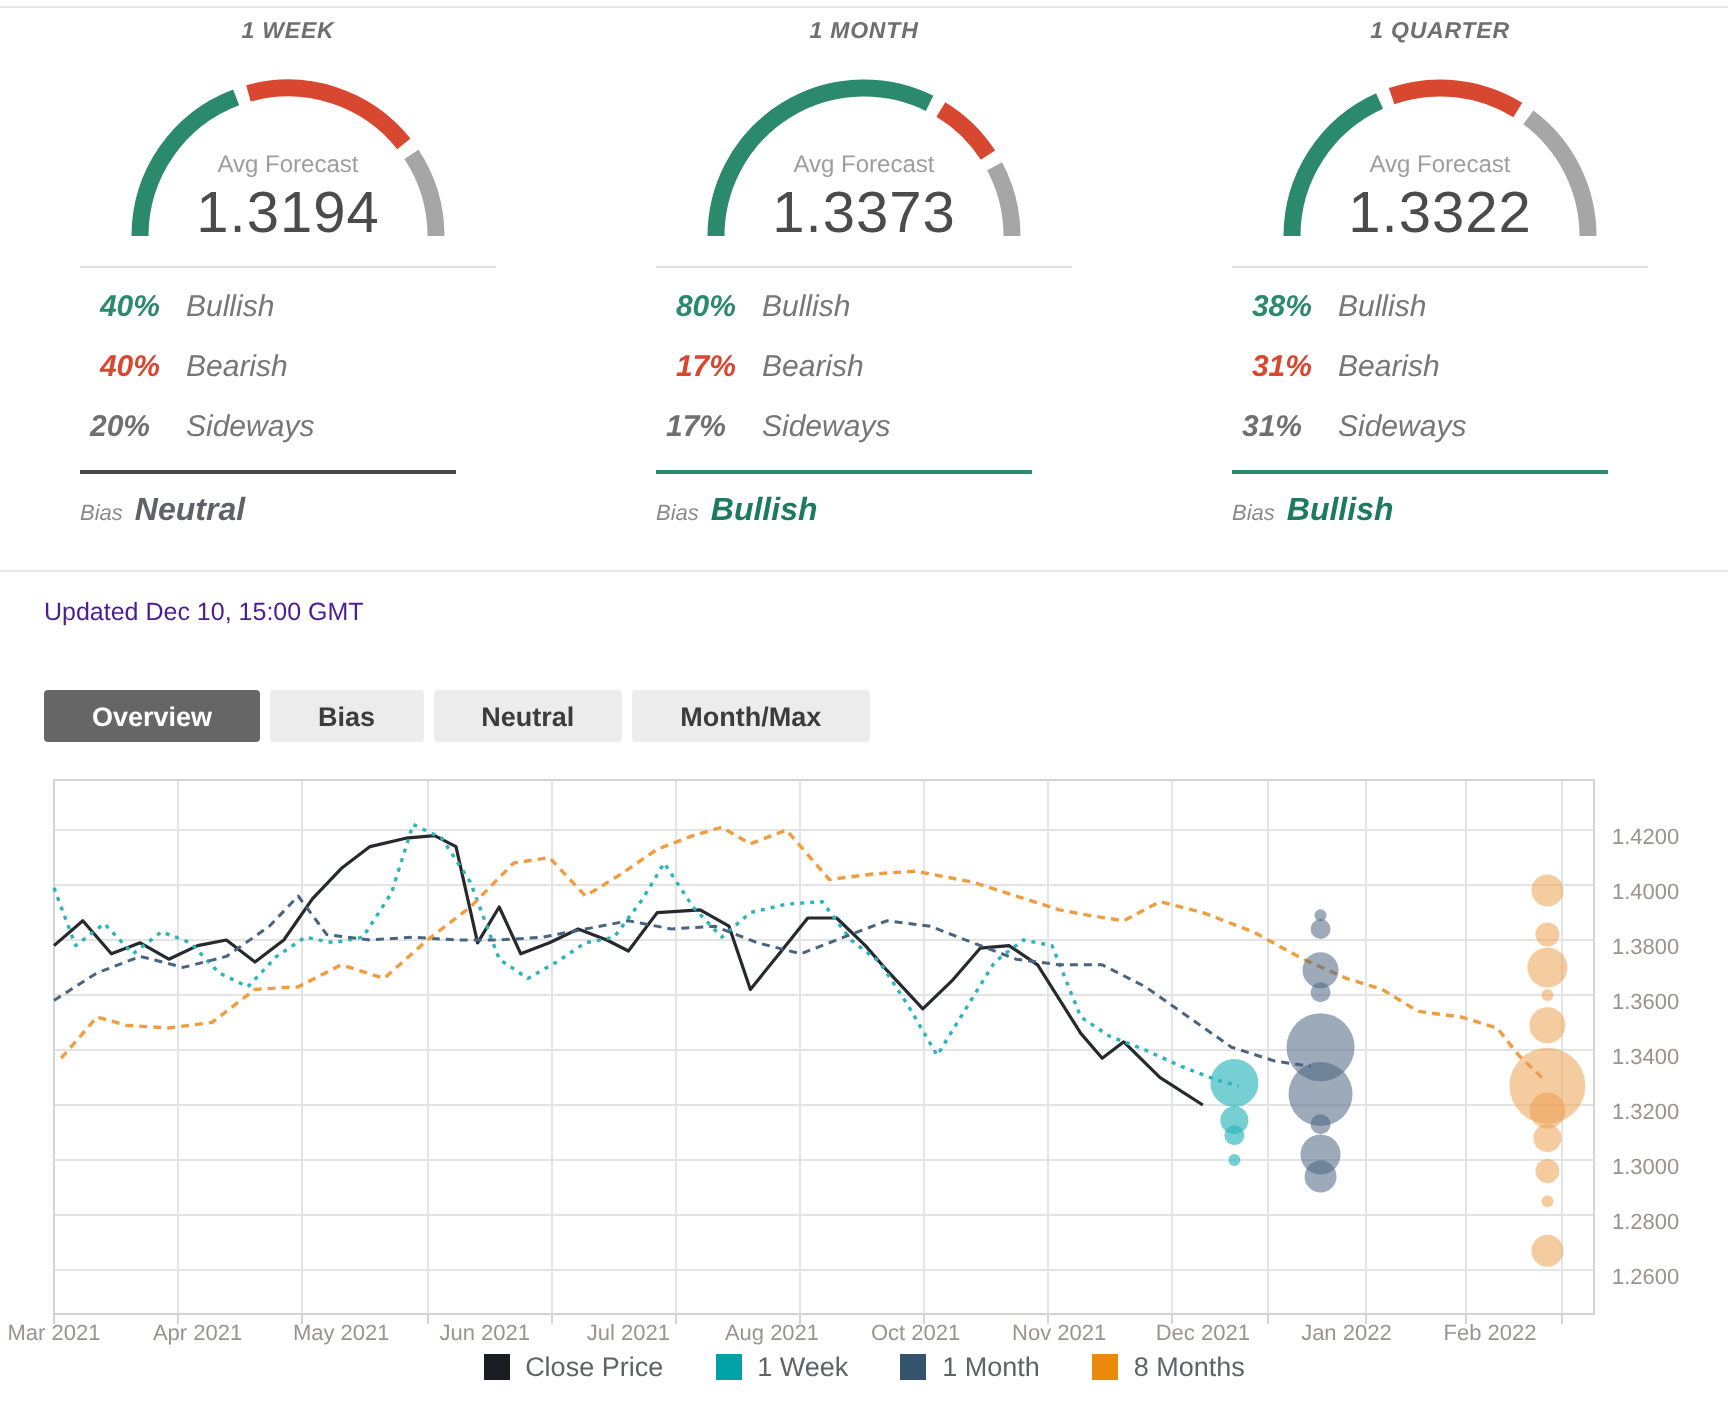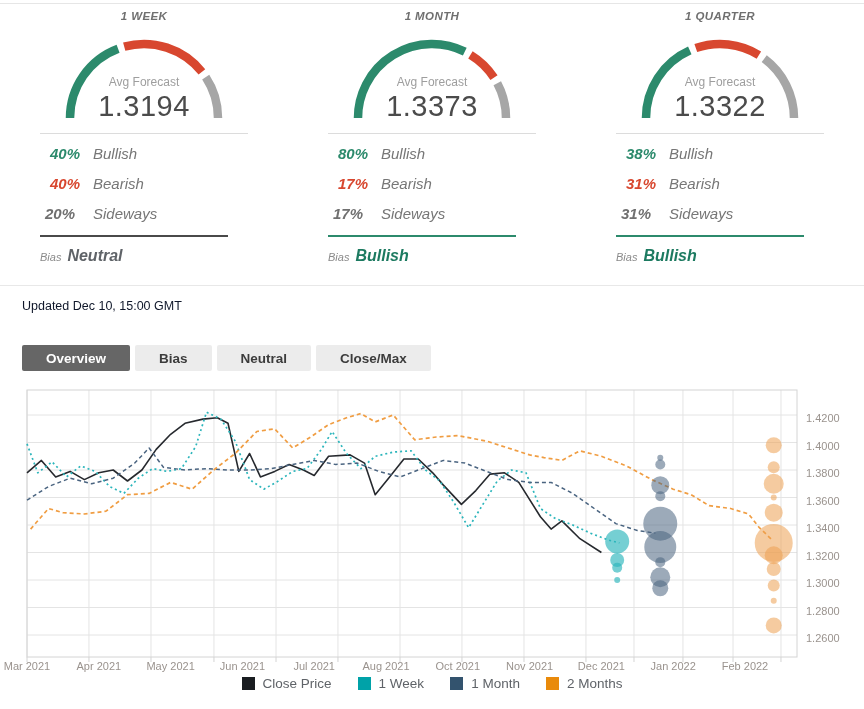--- a/index.html
+++ b/index.html
@@ -23,21 +23,21 @@
   .rows-underline{height:2px;width:188px;margin-top:7px;background:#4a4a4a;}
   .rows-underline.bullish{background:#2c8a6c;}
   .rows-underline.neutral{background:#4a4a4a;}
   .bias-row{margin-top:10px;display:flex;align-items:baseline;}
   .bias-label{font-size:11px;color:#8a8a8a;}
   .bias-value{font-size:16px;font-weight:bold;margin-left:6px;color:#5f6368;}
   .bias-value.bullish{color:#1c7a60;}
   .bias-value.neutral{color:#5f6368;}
   
   .divider{border-top:1px solid #e8e8e8;margin-top:20px;}
-  .updated{margin:13px 0 16px 22px;font-size:12.5px;color:#0f172a;}
+  .updated{margin:13px 0 16px 22px;font-size:12.5px;color:#4c1d95;}
   .tabbar{margin:32px 0 0 22px;display:flex;gap:5px;}
   .tab{border:none;background:#ececec;color:#3c3c3c;font-family:inherit;font-size:13.5px;font-weight:bold;height:26px;padding:0 24px;border-radius:2px;cursor:pointer;}
   .tab.active{background:#666666;color:#ffffff;}
   
   #chart{display:block;margin-top:11px;}
   .legend{position:absolute;left:0;top:676px;width:864px;display:flex;justify-content:center;gap:26px;font-size:13.5px;color:#5f6368;}
   .legend-item{display:flex;align-items:center;gap:8px;}
   .legend-swatch{width:13px;height:13px;display:inline-block;}
 </style>
 </head>
@@ -148,21 +148,21 @@
 
 </div>
 
 <div class="divider"></div>
 <div class="updated">Updated Dec 10, 15:00 GMT</div>
 
 <div class="tabbar">
     <button class="tab active">Overview</button>
     <button class="tab">Bias</button>
     <button class="tab">Neutral</button>
-    <button class="tab">Close/Max</button>
+    <button class="tab">Month/Max</button>
   </div>
 
 <svg id="chart" width="864" height="300" viewBox="0 0 864 300">
     <line x1="27" y1="33" x2="797" y2="33" stroke="#e4e4e4" stroke-width="1"></line>
     <text x="806" y="40" font-size="11" fill="#9a938e">1.4200</text>
     <line x1="27" y1="60.50000000000003" x2="797" y2="60.50000000000003" stroke="#e4e4e4" stroke-width="1"></line>
     <text x="806" y="67.50000000000003" font-size="11" fill="#9a938e">1.4000</text>
     <line x1="27" y1="88.00000000000006" x2="797" y2="88.00000000000006" stroke="#e4e4e4" stroke-width="1"></line>
     <text x="806" y="95.00000000000006" font-size="11" fill="#9a938e">1.3800</text>
     <line x1="27" y1="115.49999999999977" x2="797" y2="115.49999999999977" stroke="#e4e4e4" stroke-width="1"></line>
@@ -255,15 +255,15 @@
     <div class="legend-item">
       <span class="legend-swatch" style="background: rgb(0, 162, 168);"></span>
       <span>1 Week</span>
     </div>
     <div class="legend-item">
       <span class="legend-swatch" style="background: rgb(51, 83, 110);"></span>
       <span>1 Month</span>
     </div>
     <div class="legend-item">
       <span class="legend-swatch" style="background: rgb(233, 138, 11);"></span>
-      <span>2 Months</span>
+      <span>8 Months</span>
     </div>
   </div>
 
 </body></html>

